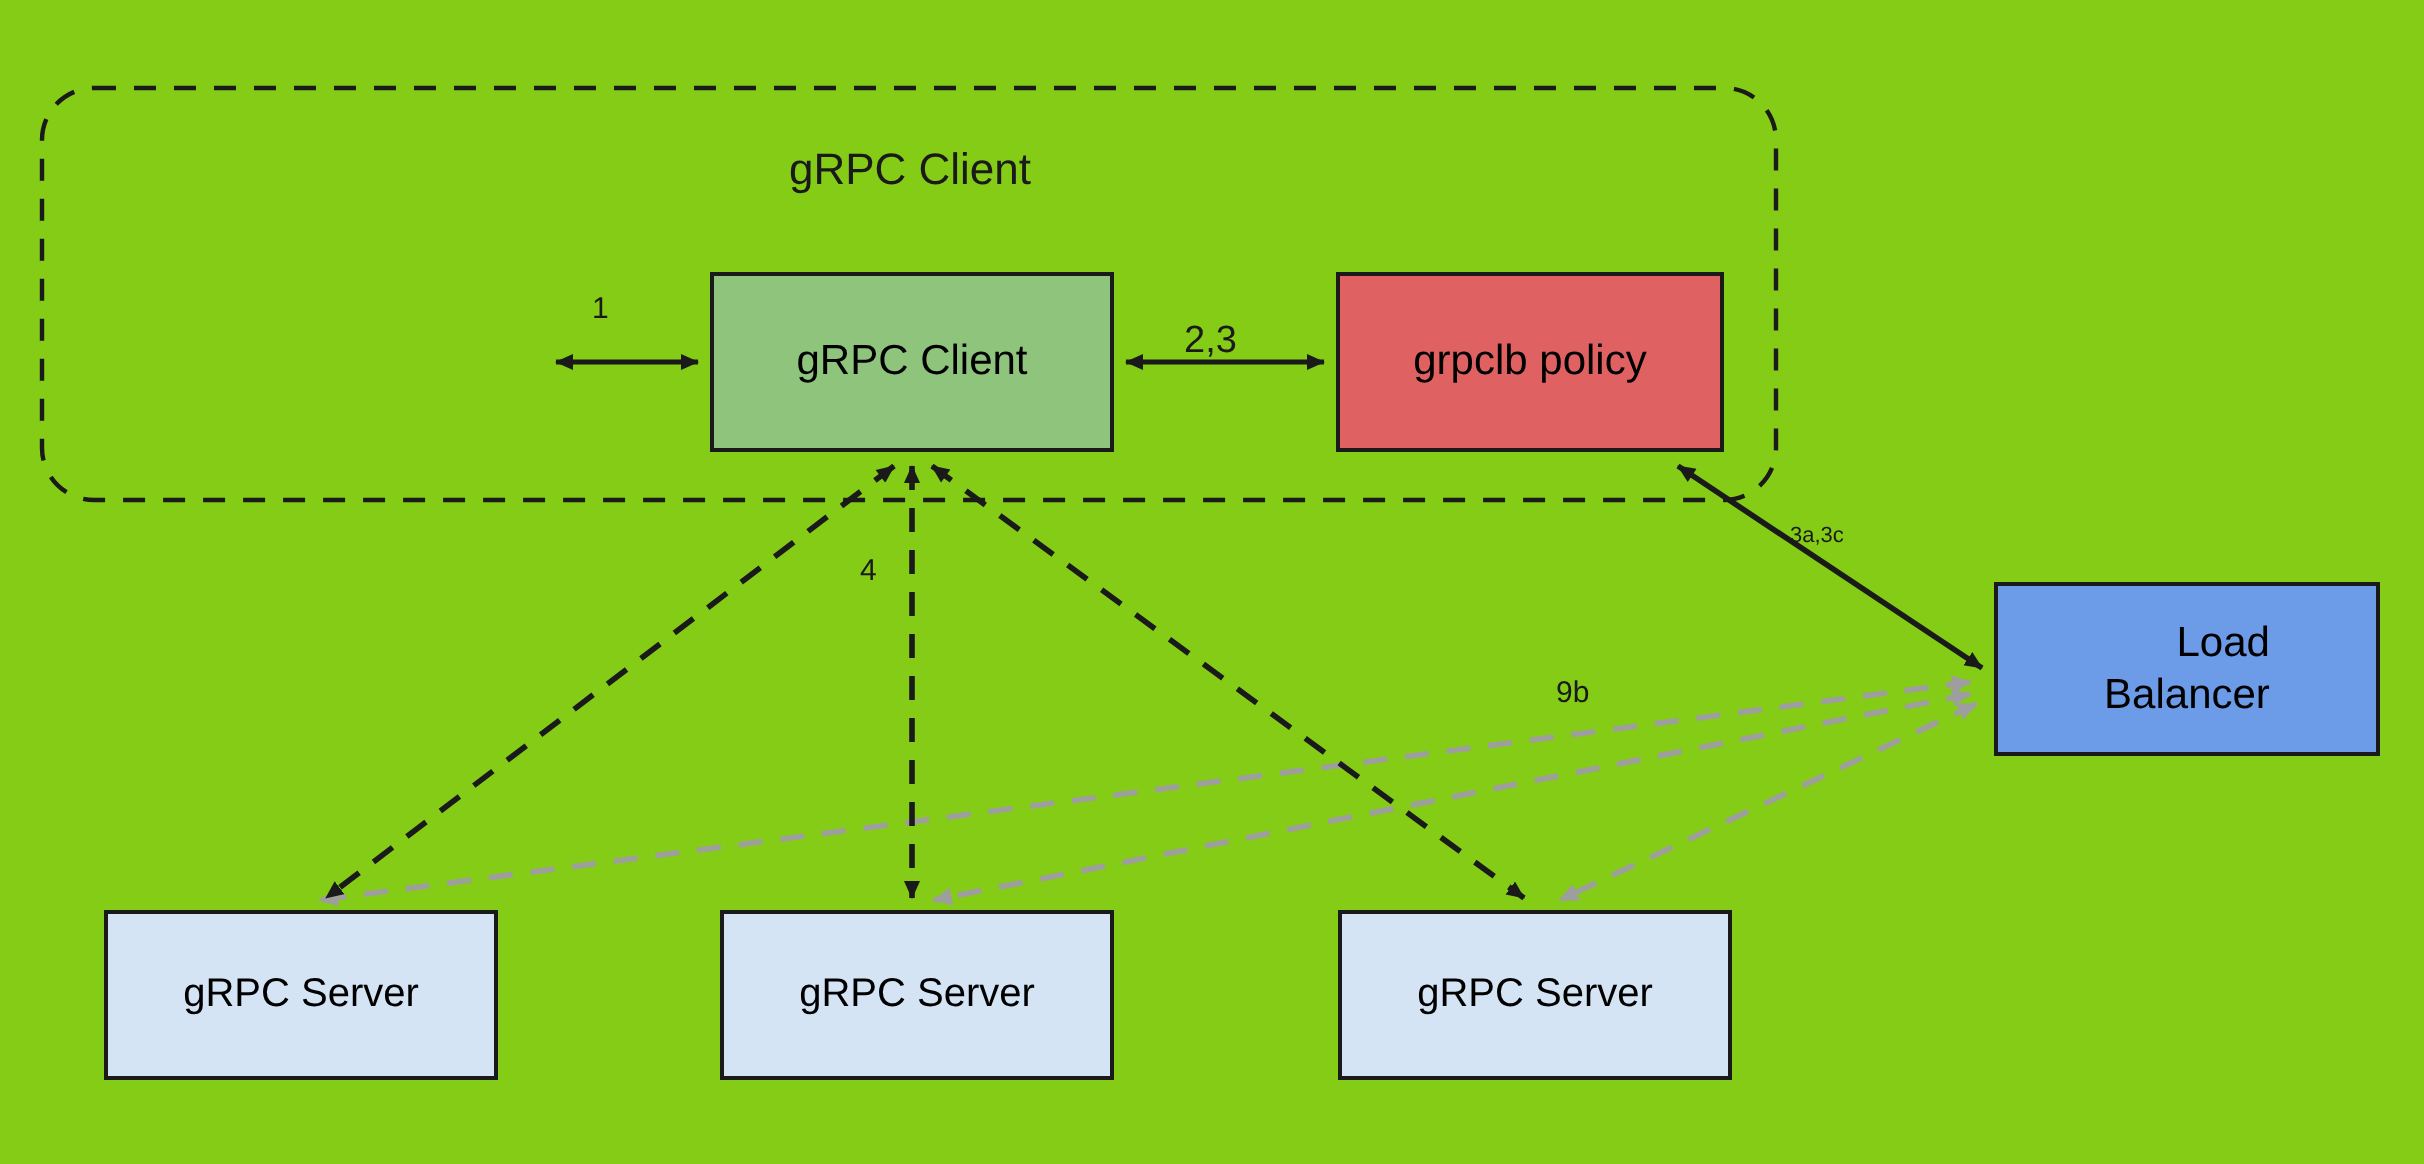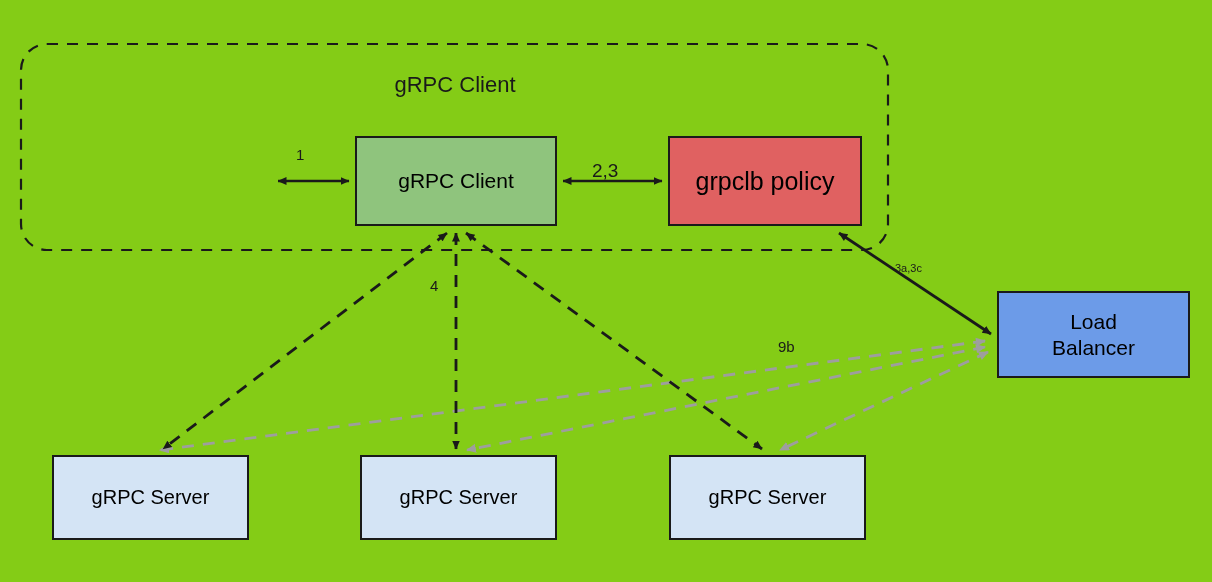--- a/index.html
+++ b/index.html
@@ -55,25 +55,25 @@
 
   <div class="group-title" style="left:0;top:72px;width:910px;text-align:center;font-size:22px;">
     <span>gRPC Client</span>
   </div>
 
 
   <div class="node" style="left:355px;top:136px;width:202px;height:90px;background:#8FC47D;font-size:21px;">
     <span class="node-label">gRPC Client</span>
   </div>
 
-  <div class="node" style="left:668px;top:136px;width:194px;height:90px;background:#E06161;font-size:25px;">
+  <div class="node" style="left:668px;top:136px;width:194px;height:90px;background:#E06161;font-size:21px;">
     <span class="node-label">grpclb policy</span>
   </div>
 
-  <div class="node" style="left:997px;top:291px;width:193px;height:87px;background:#6C9BE8;font-size:21px;">
+  <div class="node" style="left:997px;top:291px;width:193px;height:87px;background:#6C9BE8;font-size:21px;text-align:right;">
     <span class="node-label">Load
 Balancer</span>
   </div>
 
   <div class="node" style="left:52px;top:455px;width:197px;height:85px;background:#D4E4F5;font-size:20px;">
     <span class="node-label">gRPC Server</span>
   </div>
 
   <div class="node" style="left:360px;top:455px;width:197px;height:85px;background:#D4E4F5;font-size:20px;">
     <span class="node-label">gRPC Server</span>

